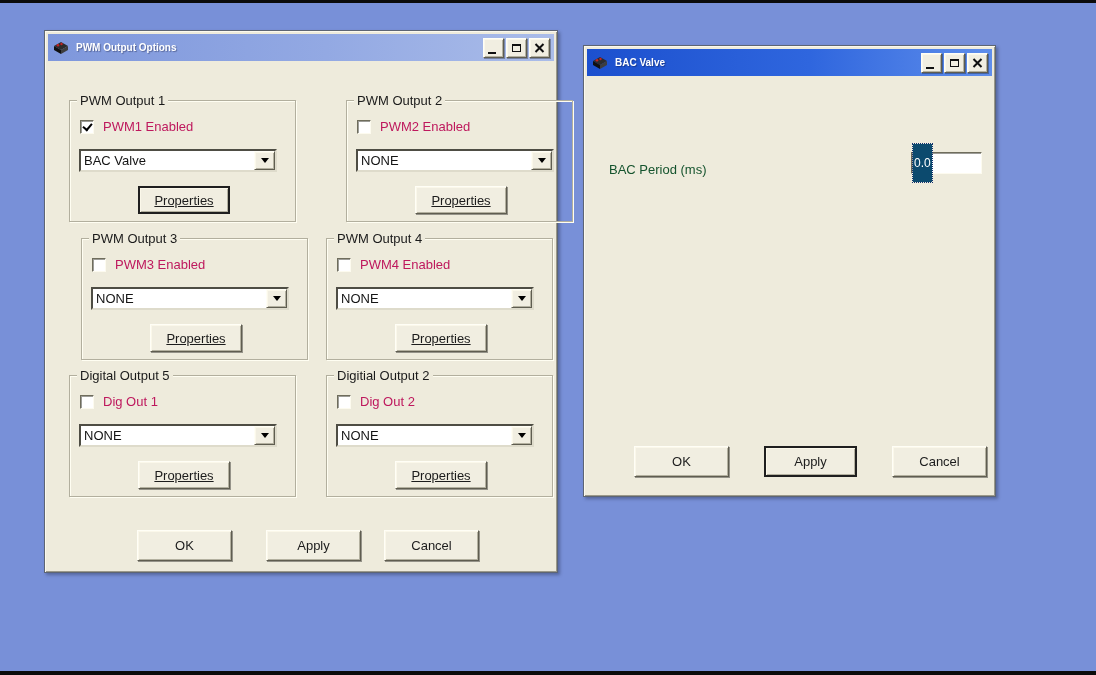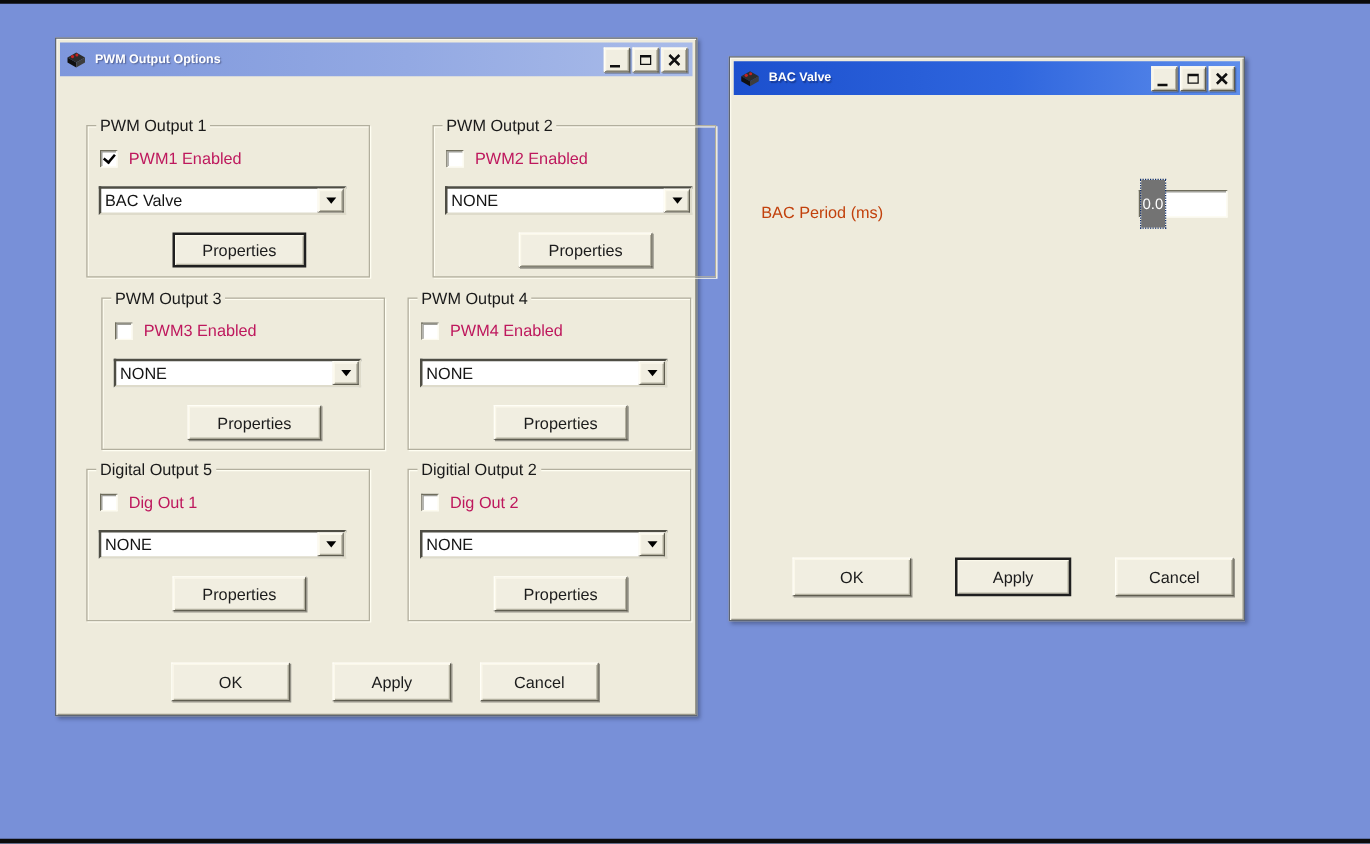--- a/index.html
+++ b/index.html
@@ -80,30 +80,30 @@
     position:absolute; background:#f1eee1; box-sizing:border-box;
     border:1px solid; border-color:#fffef6 #5f5d50 #5f5d50 #fffef6;
     box-shadow: inset 1px 1px 0 #fbf8ea, inset -1px -1px 0 #b4b1a0, 1px 1px 0 rgba(40,40,35,.45);
     font-size:13px; color:#1c1c1c; font-family:"Liberation Sans", sans-serif;
     display:flex; align-items:center; justify-content:center; cursor:default;
   }
   .btn[data-default="true"] {
     border:2px solid #1f1f1f;
     box-shadow: inset 1px 1px 0 #fbf8ea, inset -1px -1px 0 #b4b1a0;
   }
-  .props-btn { left:68px; top:85px; width:107px; height:28px; }
-
-  .field-label { position:absolute; font-size:13px; color:#c2410c; white-space:nowrap; }
+  .props-btn { left:68px; top:85px; width:92px; height:28px;text-decoration:underline; }
+
+  .field-label { position:absolute; font-size:13px; color:#14532d; white-space:nowrap; }
   .text-input {
     position:absolute; background:#ffffff; box-sizing:border-box;
     border:1px solid; border-color:#6f6d5c #fdfbef #fdfbef #6f6d5c;
     box-shadow: inset 1px 1px 0 rgba(60,60,50,.5);
     font-size:12px; padding:2px 1px; display:flex; align-items:center;
   }
-  .selected-text { background:#737373; color:#ffffff; padding:12px 1px; outline:1px dotted #13316e; }
+  .selected-text { background:#0c4a6e; color:#ffffff; padding:12px 1px; outline:1px dotted #13316e; }
 </style>
 </head>
 <body>
 
 <div class="screen">
   <div class="edge-bar edge-top"></div>
   <div class="edge-bar edge-bottom"></div>
 
   <div class="window" style="left:44px; top:30px; width:512px; height:541px;">
     <div class="titlebar inactive">

